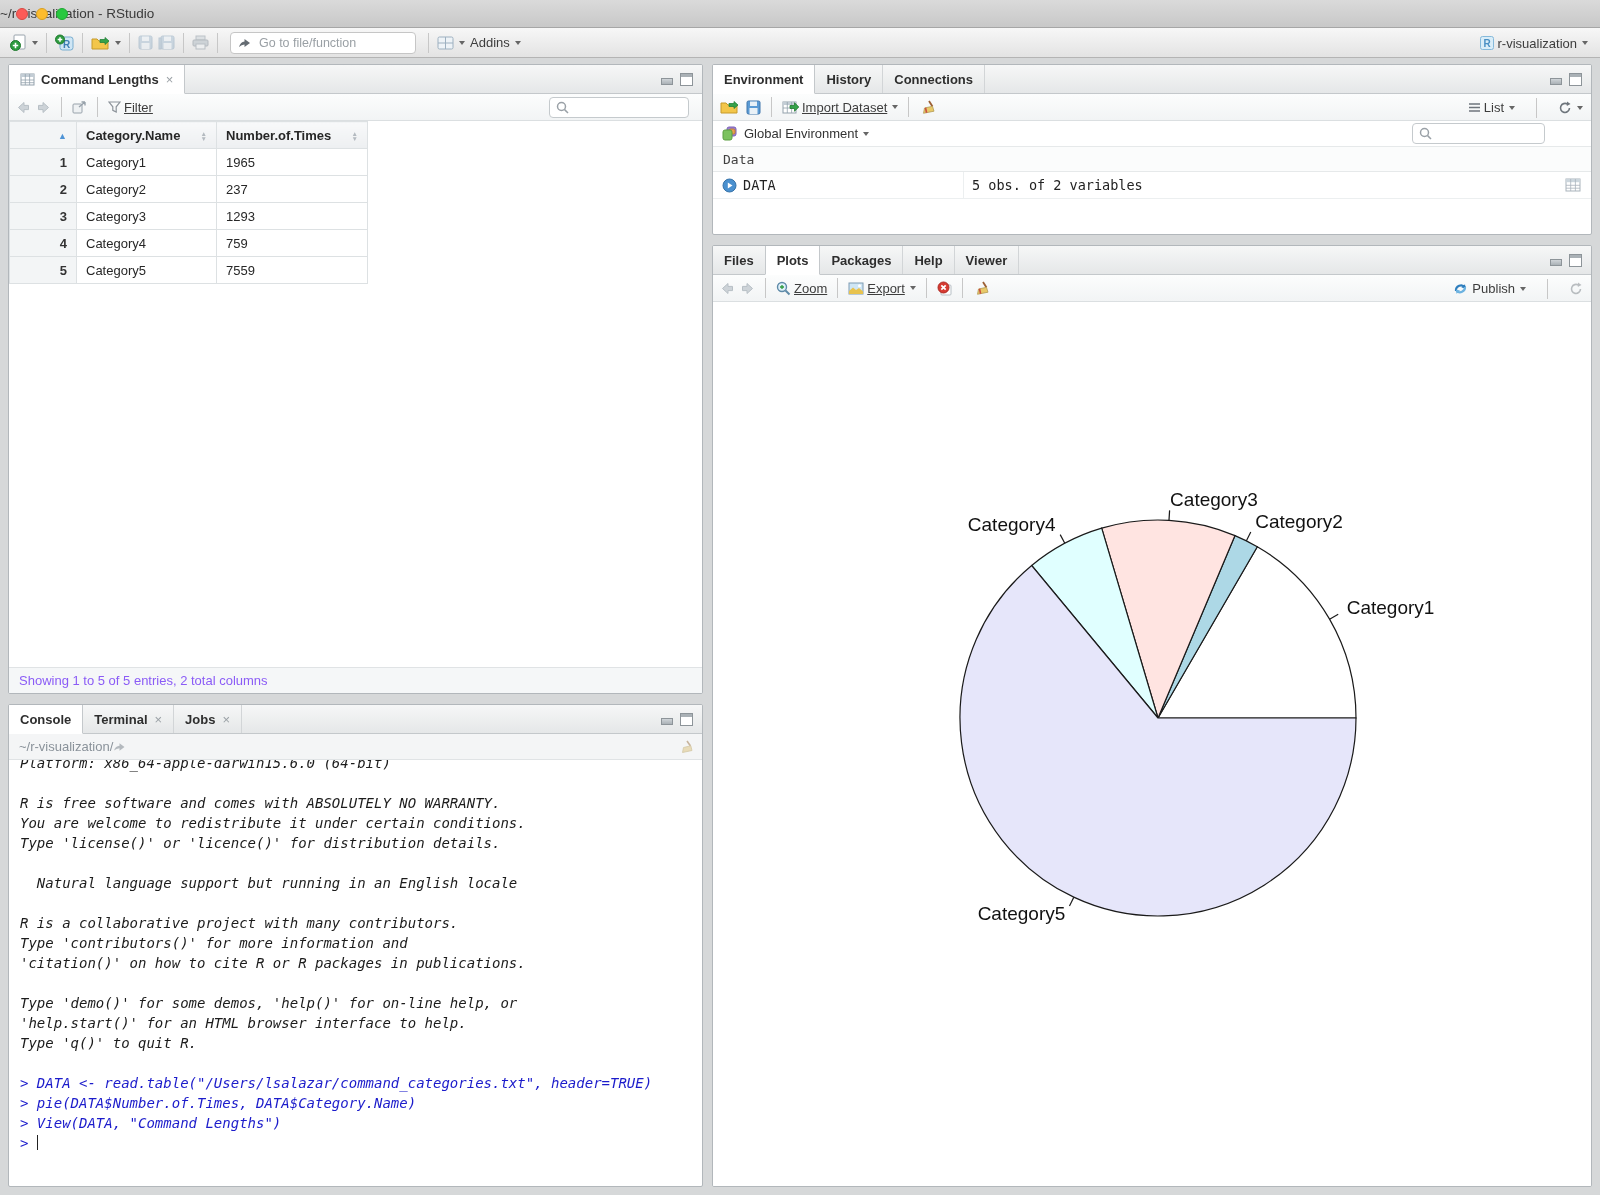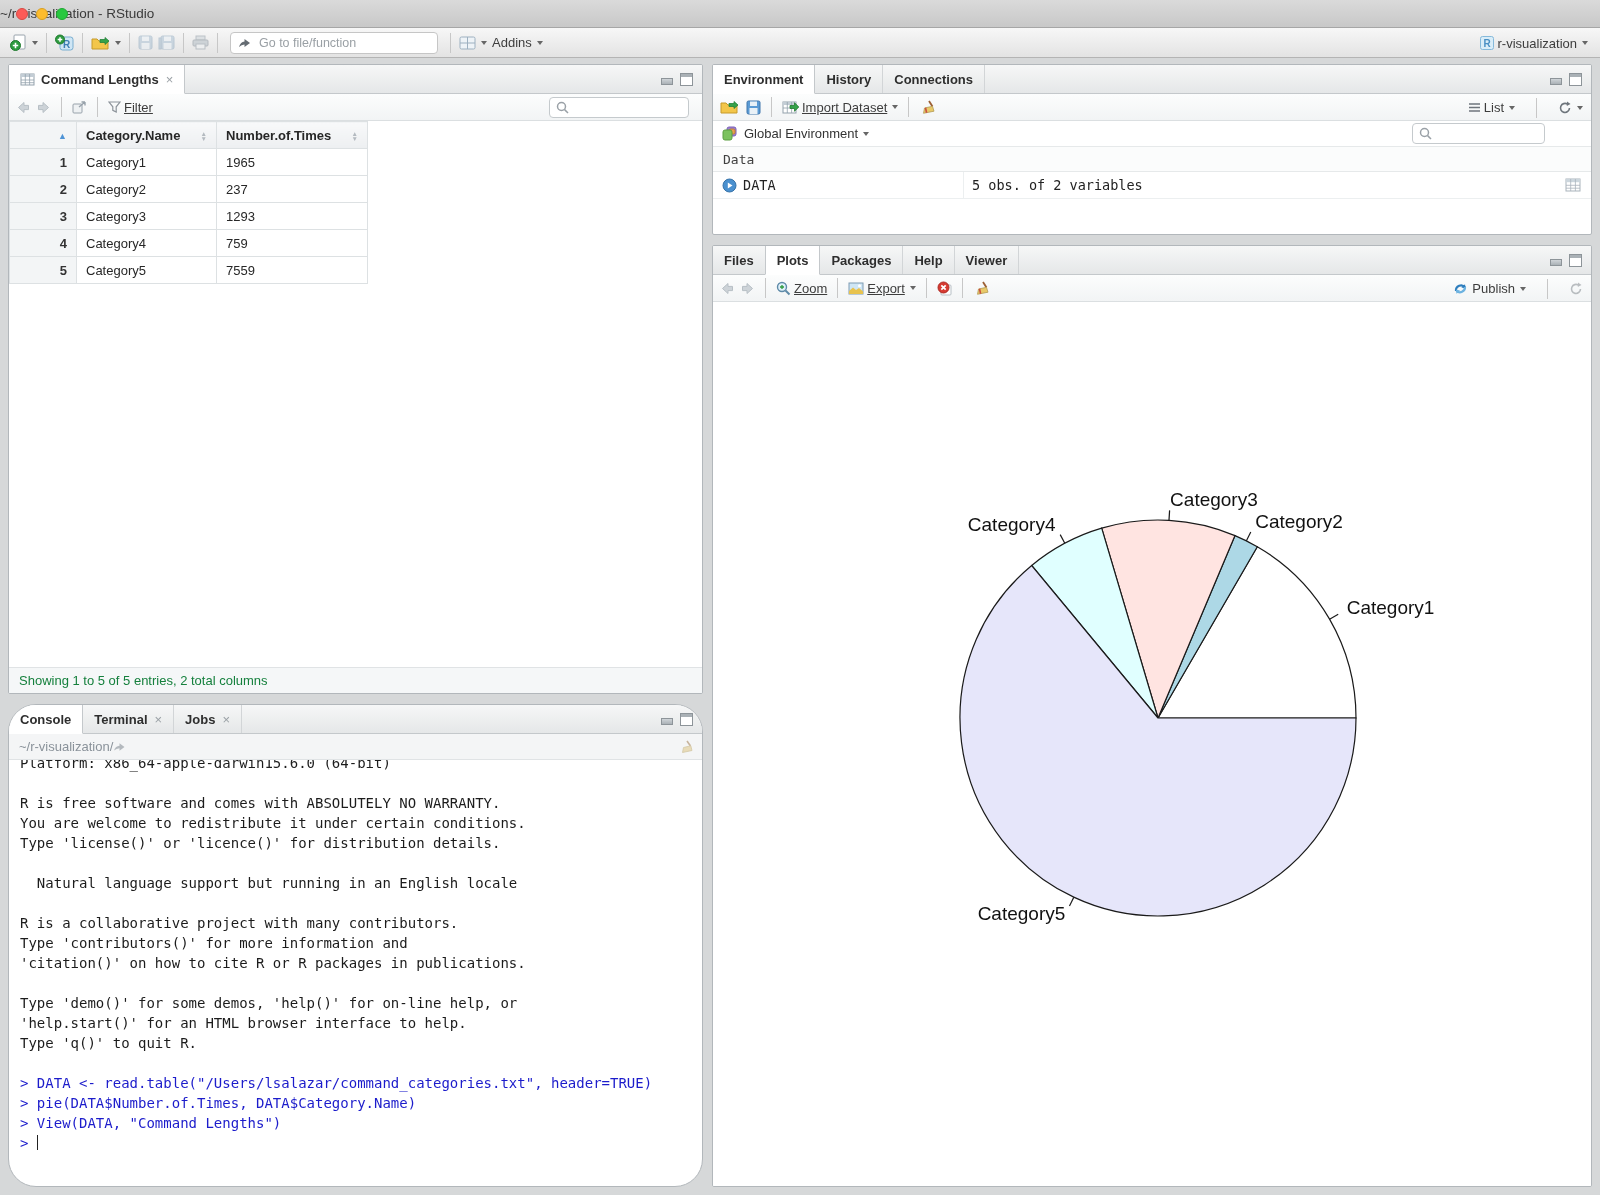--- a/index.html
+++ b/index.html
@@ -25,31 +25,31 @@
   .toolbar {
     height:30px; background:linear-gradient(#f7f7f7,#e3e3e3);
     border-bottom:1px solid #b4b4b4; display:flex; align-items:center;
     padding:0 10px; gap:5px; font-size:13px; color:#3d3d3d; position:relative;
   }
   .tb-sep { width:1px; height:20px; background:#c7c7c7; margin:0 3px; flex:none; }
   .tbtn { display:flex; align-items:center; gap:3px; flex:none; }
   .caret { width:0; height:0; border-left:3.5px solid transparent; border-right:3.5px solid transparent;
            border-top:4px solid #666; display:inline-block; margin-left:2px; }
   .goto-box {
-    width:208px; height:22px; background:#fff; border:1px solid #c6c6c6; border-radius:4px;
+    width:186px; height:22px; background:#fff; border:1px solid #c6c6c6; border-radius:4px;
     display:flex; align-items:center; gap:6px; padding:0 7px; margin:0 4px;
   }
   .goto-box input { border:none; outline:none; font-size:12.5px; color:#444; width:130px; background:transparent;
                     font-family:"Liberation Sans",sans-serif; }
   .goto-box input::placeholder { color:#9aa0a5; }
   .tb-right { position:absolute; right:12px; top:0; height:30px; display:flex; align-items:center; gap:5px; }
   
   .pane { position:absolute; background:#fff; border:1px solid #b2b7bb; border-radius:2px; overflow:hidden; }
   #pane-data-viewer { left:8px;  top:64px;  width:695px; height:630px; }
-  #pane-console     { left:8px;  top:704px; width:695px; height:483px;border-radius:28px; }
+  #pane-console     { left:8px;  top:704px; width:695px; height:483px; }
   #pane-env         { left:712px; top:64px;  width:880px; height:171px; }
   #pane-plots       { left:712px; top:245px; width:880px; height:942px; }
   .tabbar {
     height:29px; background:linear-gradient(#f6f7f7,#e5e7e8); border-bottom:1px solid #c4c8cb;
     display:flex; align-items:stretch; position:relative; flex:none;
   }
   .tab { display:flex; align-items:center; gap:6px; padding:0 11px; font-size:13px; font-weight:600;
          color:#2e2e2e; border-right:1px solid #d2d5d7; position:relative;text-align:center; }
   .tab.active { background:#fff; margin-bottom:-1px; border-bottom:1px solid #fff; border-right:1px solid #c4c8cb; }
   .tab.active:not(:first-child){ border-left:1px solid #c4c8cb; margin-left:-1px; }
@@ -70,26 +70,26 @@
   .dv-table th, .dv-table td { border:1px solid #dde1e3; height:27px; padding:0 9px; }
   .dv-table th { background:linear-gradient(#f8f9fa,#edeff1); font-weight:700; text-align:left; }
   .dv-table td { background:#fff; }
   .dv-table .gutter { width:67px; background:#f3f5f6; text-align:right; font-weight:700; color:#333; }
   .dv-table th.gutter { text-align:right; }
   .col-cat { width:140px; } .col-num { width:151px; }
   .sortstack { display:inline-flex; flex-direction:column; float:right; margin-top:3px; line-height:5px; font-size:6.5px; color:#b4bac0; }
   .sort-asc { color:#4f94d6; font-size:9px; float:right; margin-top:2px; }
   .dv-status { position:absolute; left:0; right:0; bottom:0; height:26px; background:#f5f7f8;
                border-top:1px solid #e0e3e5; display:flex; align-items:center; padding:0 10px;
-               font-size:13px; color:#15803d; }
+               font-size:13px; color:#8b5cf6; }
   
   .console-path { height:26px; background:#f4f5f6; border-bottom:1px solid #e0e3e5; display:flex;
                   align-items:center; gap:0; padding:0 10px; font-size:13px; color:#8a929a; position:relative; }
   .console-out { font-family:"DejaVu Sans Mono", monospace; font-size:14px; line-height:20px;
-                 color:#1c1c1c; padding-left:11px; white-space:pre; overflow:hidden; height:428px; }
+                 color:#1c1c1c; padding-left:11px; white-space:pre; overflow:hidden; height:428px;font-style:italic; }
   .console-out .line.input { color:#1c1ccb; }
   .console-out .line.clipped { margin-top:-7px; }
   .cursor { display:inline-block; width:1.5px; height:15px; background:#222; vertical-align:-2px; }
   
   .env-row { height:26px; display:flex; align-items:center; gap:7px; padding:0 9px;
              border-bottom:1px solid #e6e9ea; font-size:13px; color:#333; position:relative; }
   .env-section { height:25px; display:flex; align-items:center; padding:0 10px; border-bottom:1px solid #e6e9ea;
                  font-family:"DejaVu Sans Mono",monospace; font-size:13px; color:#404040; background:#fbfcfc; }
   .env-obj { height:27px; display:flex; align-items:center; padding:0 9px; gap:6px;
              font-family:"DejaVu Sans Mono",monospace; font-size:13.5px; color:#222;

